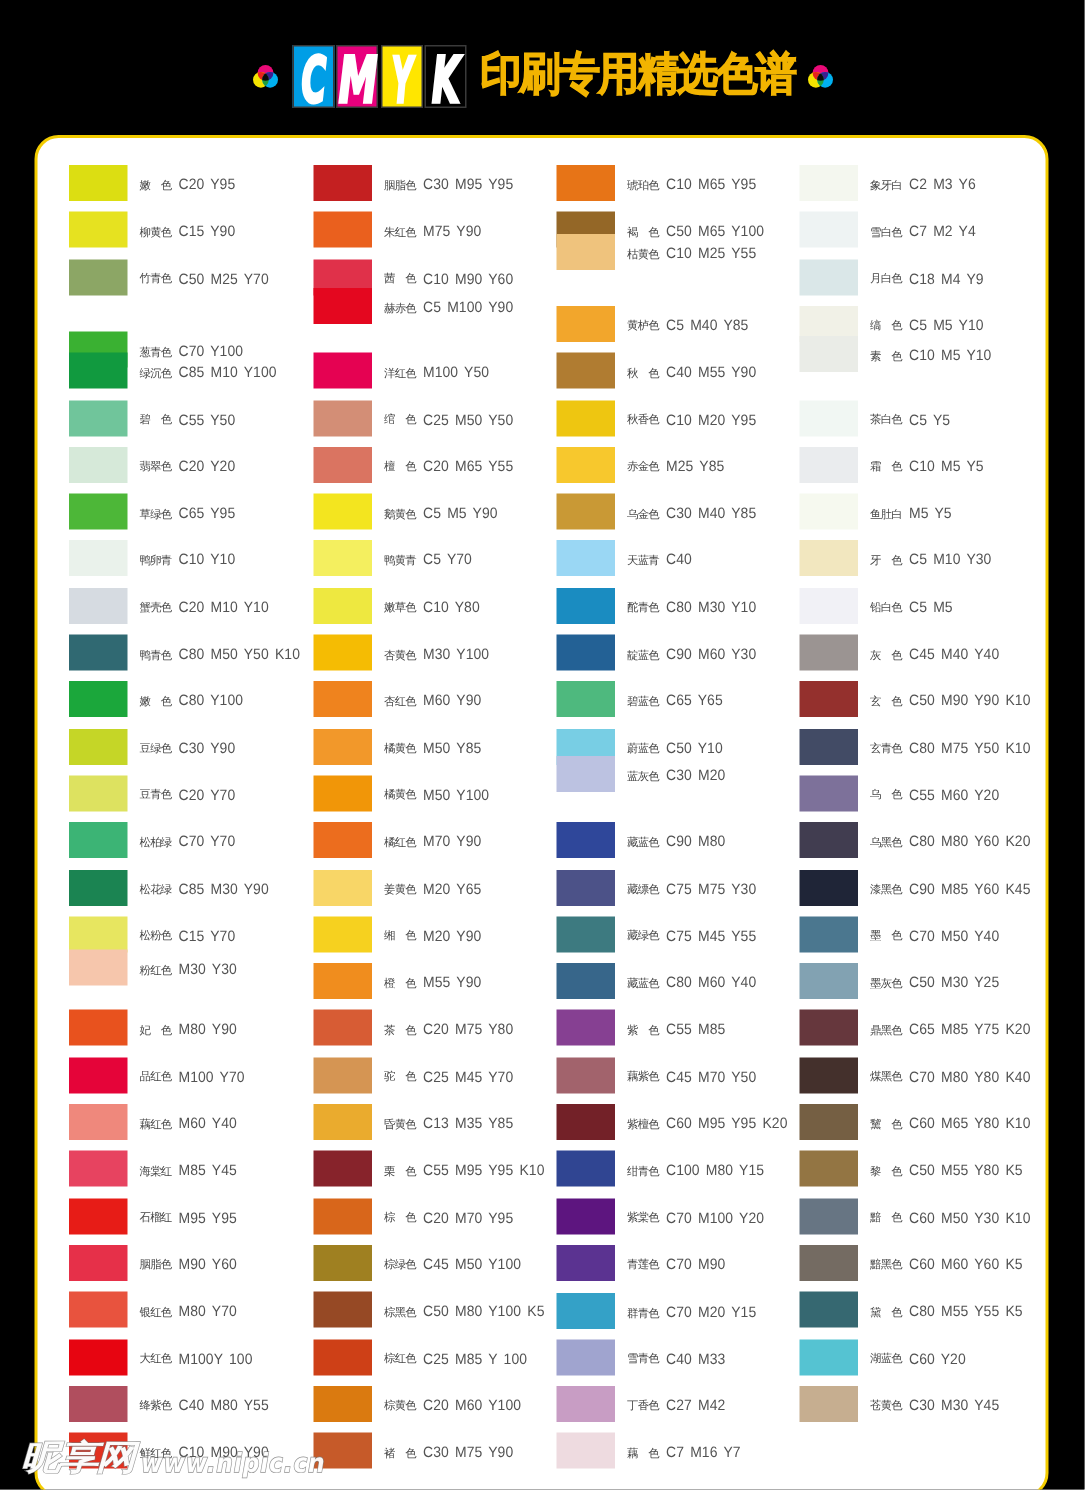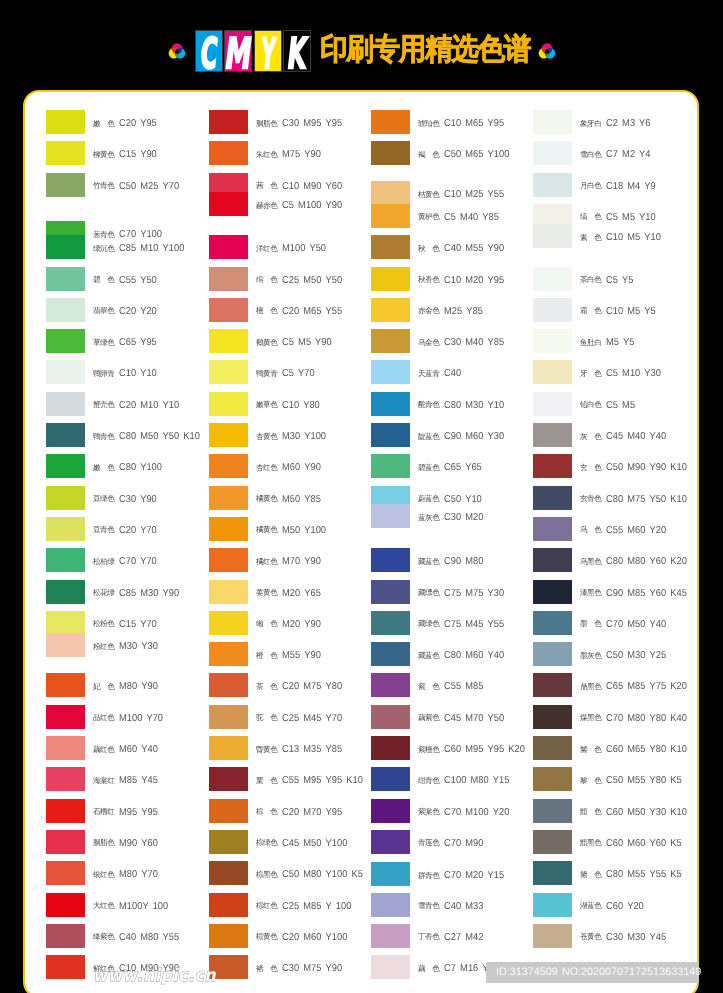--- a/index.html
+++ b/index.html
@@ -606,21 +606,21 @@
 <span class="cd">C10 M65 Y95</span>
 </div>
           </div>
 <div class="row" style="top:49.3px">
 <div class="sw" style="background-color: rgb(148, 103, 39);"></div>
 <div class="lbl">
 <span class="nm">褐　色</span>
 <span class="cd">C50 M65 Y100</span>
 </div>
           </div>
-<div class="row" style="top:89px">
+<div class="row" style="top:64px">
 <div class="sw" style="background-color: rgb(239, 195, 125);"></div>
 <div class="lbl">
 <span class="nm">枯黄色</span>
 <span class="cd">C10 M25 Y55</span>
 </div>
           </div>
 <div class="row" style="top:111.9px">
 <div class="sw" style="background-color: rgb(242, 166, 44);"></div>
 <div class="lbl">
 <span class="nm">黄栌色</span>
@@ -982,18 +982,17 @@
 <div class="row" style="top:831.8px">
 <div class="sw" style="background-color: rgb(198, 174, 144);"></div>
 <div class="lbl">
 <span class="nm">苍黄色</span>
 <span class="cd">C30 M30 Y45</span>
 </div>
           </div>
 </div>
 </div>
 </div>
+<div id="watermark">
+<div id="wm-brand">昵享网</div>
+</div>
 <div id="wm-url">www.nipic.cn</div>
-<div id="footer-bar">
-<span>ID:31374509</span>
-<span>NO:20200707172513633149</span>
-</div>
 </div>
 
 </body></html>

